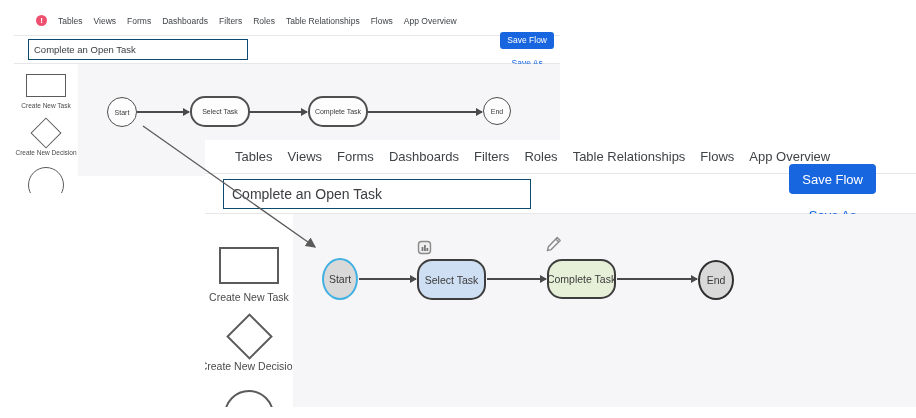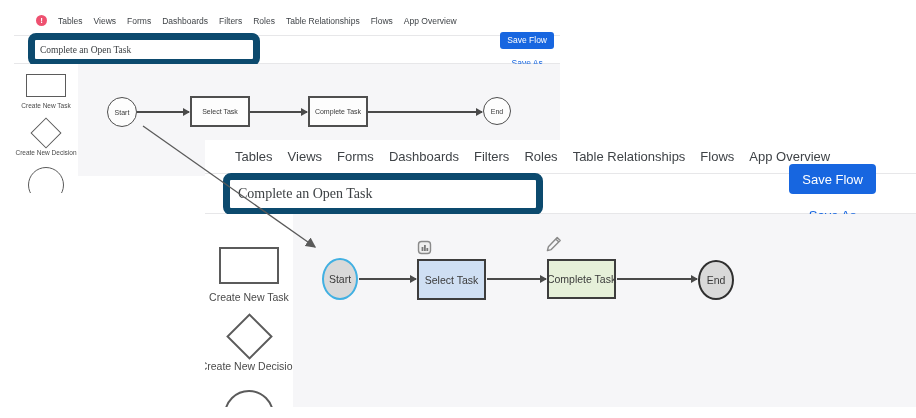--- a/index.html
+++ b/index.html
@@ -16,22 +16,22 @@
   .s-large .navbar { height:33px; padding-left:30px; gap:15px; font-size:13px; color:#3f4347; }
   .nav-item { white-space:nowrap; cursor:pointer; }
   .alert-icon { width:11px; height:11px; border-radius:50%; background:var(--alert);
                 color:#fff; font-size:8px; font-weight:bold; display:flex; align-items:center;
                 justify-content:center; flex:none; }
 
   
   .toolbar { display:flex; align-items:center; border-bottom:1px solid #e7e7e9; background:#fff; }
   .s-small .toolbar { height:27px; padding:0 6px 0 14px; }
   .s-large .toolbar { height:39px; padding:0 40px 0 18px; }
-  .flow-name-input { border:7px solid #0c4a6e; border-radius:8px; color:#3c4043; background:#fff;
-                     font-family:Liberation Serif, serif; }
+  .flow-name-input { border:1px solid #0c4a6e; border-radius:0; color:#3c4043; background:#fff;
+                     font-family:Liberation Sans, sans-serif; }
   .s-small .flow-name-input { width:208px; height:19px; font-size:9.5px; padding:0 5px; }
   .s-large .flow-name-input { width:290px; height:28px; font-size:14px; padding:0 8px; }
   .toolbar-right { margin-left:auto; display:flex; align-items:center;flex-direction:column; }
   .s-small .toolbar-right { gap:9px; }
   .s-large .toolbar-right { gap:14px; }
   .btn-primary { background:var(--accent); color:#fff; border:none; border-radius:3px;
                  display:flex; align-items:center; white-space:nowrap; cursor:pointer;
                  font-family:"Liberation Sans", sans-serif; }
   .s-small .btn-primary { height:17px; padding:0 7px; font-size:8.5px; }
   .s-large .btn-primary { height:30px; padding:0 13px; font-size:13px; border-radius:4px; }
@@ -59,21 +59,21 @@
   .tool-circle { border:1.5px solid #5b5b5b; background:#fff; border-radius:50%; }
   .s-small .tool-circle { width:34px; height:34px; margin:11px auto 0; }
   .s-large .tool-circle { width:46px; height:46px; border-width:2px; margin:18px auto 0; }
   .tool-label { text-align:center; color:#4a4a4a; }
   .s-small .tool-label { font-size:6.5px; margin-top:5px; }
   .s-large .tool-label { font-size:10.5px; margin-top:7px; white-space:nowrap; }
   .s-large .tool-label.wide { width:110px; margin-left:-11px; }
 
   
   .node { position:absolute; display:flex; align-items:center; justify-content:center;
-          color:#3a3a3a; box-sizing:border-box; white-space:nowrap; cursor:pointer; }
+          color:#3a3a3a; box-sizing:border-box; white-space:nowrap; cursor:pointer;border-radius:15px; }
   .s-small .node { font-size:7px; }
   .s-large .node { font-size:10.5px; }
   .node-circle { border-radius:50%;text-align:right; }
   .s-small .n-start { left:29px; top:33px; width:30px; height:30px; border:1.5px solid #4f4f4f; background:#fdfdfd; }
   .s-small .n-select { left:112px; top:32px; width:60px; height:31px; border:2px solid #4f4f4f; background:#fdfdfd; }
   .s-small .n-complete { left:230px; top:32px; width:60px; height:31px; border:2px solid #4f4f4f; background:#fdfdfd; }
   .s-small .n-end { left:405px; top:33px; width:28px; height:28px; border:1.5px solid #4f4f4f; background:#fdfdfd; }
   .s-large .n-start { left:29px; top:44px; width:36px; height:42px; border:2px solid var(--start-border); background:var(--node-gray); }
   .s-large .n-select { left:124px; top:45px; width:69px; height:41px; border:2px solid #3d3d3d; background:var(--select-fill); }
   .s-large .n-complete { left:254px; top:45px; width:69px; height:40px; border:2px solid #3d3d3d; background:var(--complete-fill); }

